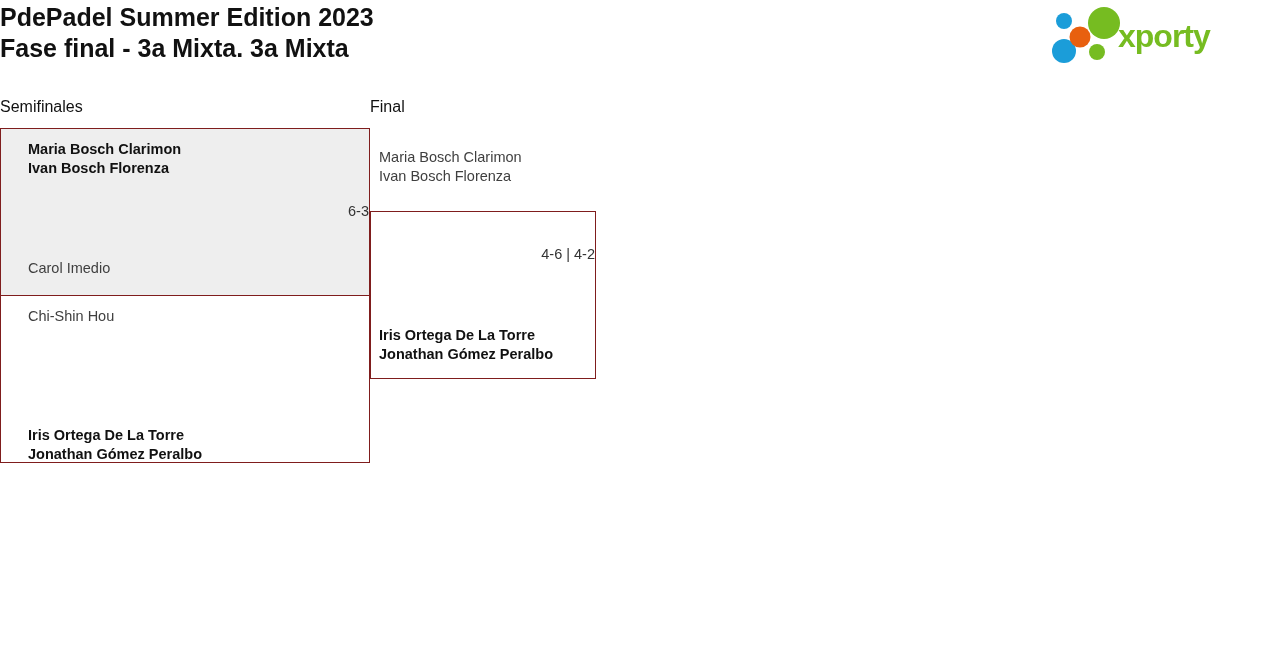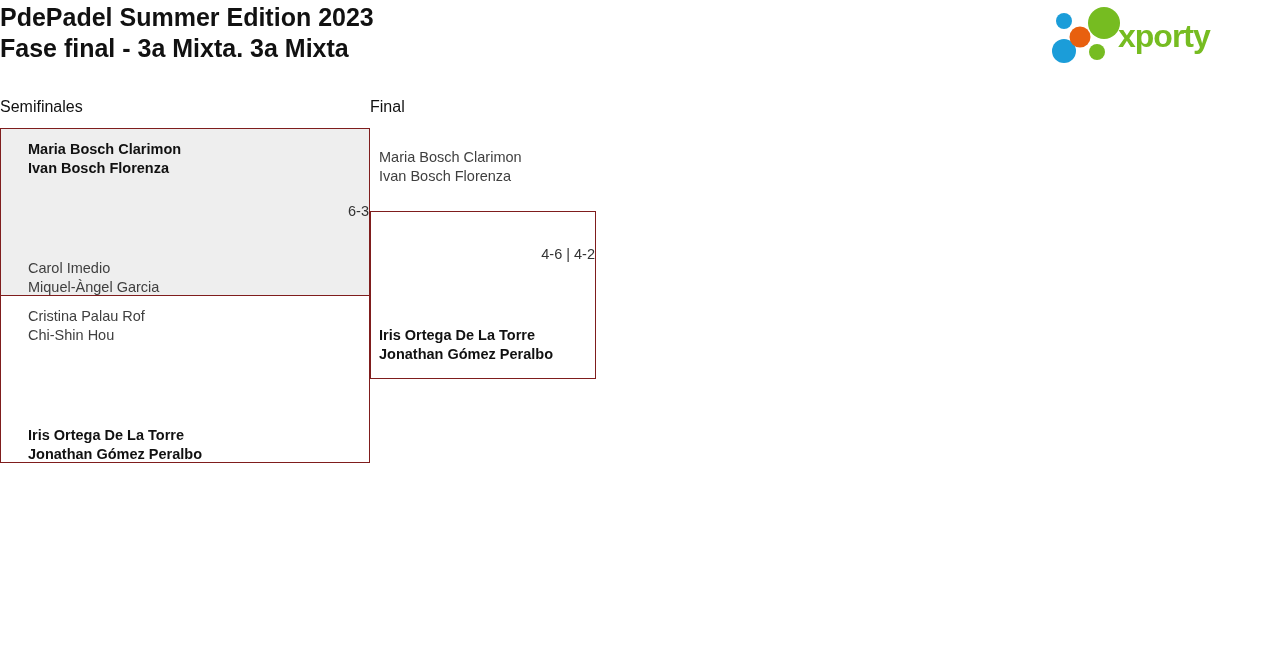--- a/index.html
+++ b/index.html
@@ -153,28 +153,26 @@
 
   <div class="team team-top winner">
     <span class="player">Maria Bosch Clarimon</span>
     <span class="player">Ivan Bosch Florenza</span>
   </div>
 
   <div class="score">6-3</div>
 
   <div class="team team-bottom loser">
     <span class="player">Carol Imedio</span>
-    <span class="player">Miquel-Àngel Garcia</span>
   </div>
 </div>
 
 <div class="match plain" id="match-sf-2">
 
   <div class="team team-top loser">
-    <span class="player">Cristina Palau Rof</span>
     <span class="player">Chi-Shin Hou</span>
   </div>
 
 
   <div class="team team-bottom winner">
     <span class="player">Iris Ortega De La Torre</span>
     <span class="player">Jonathan Gómez Peralbo</span>
   </div>
 </div>
 

